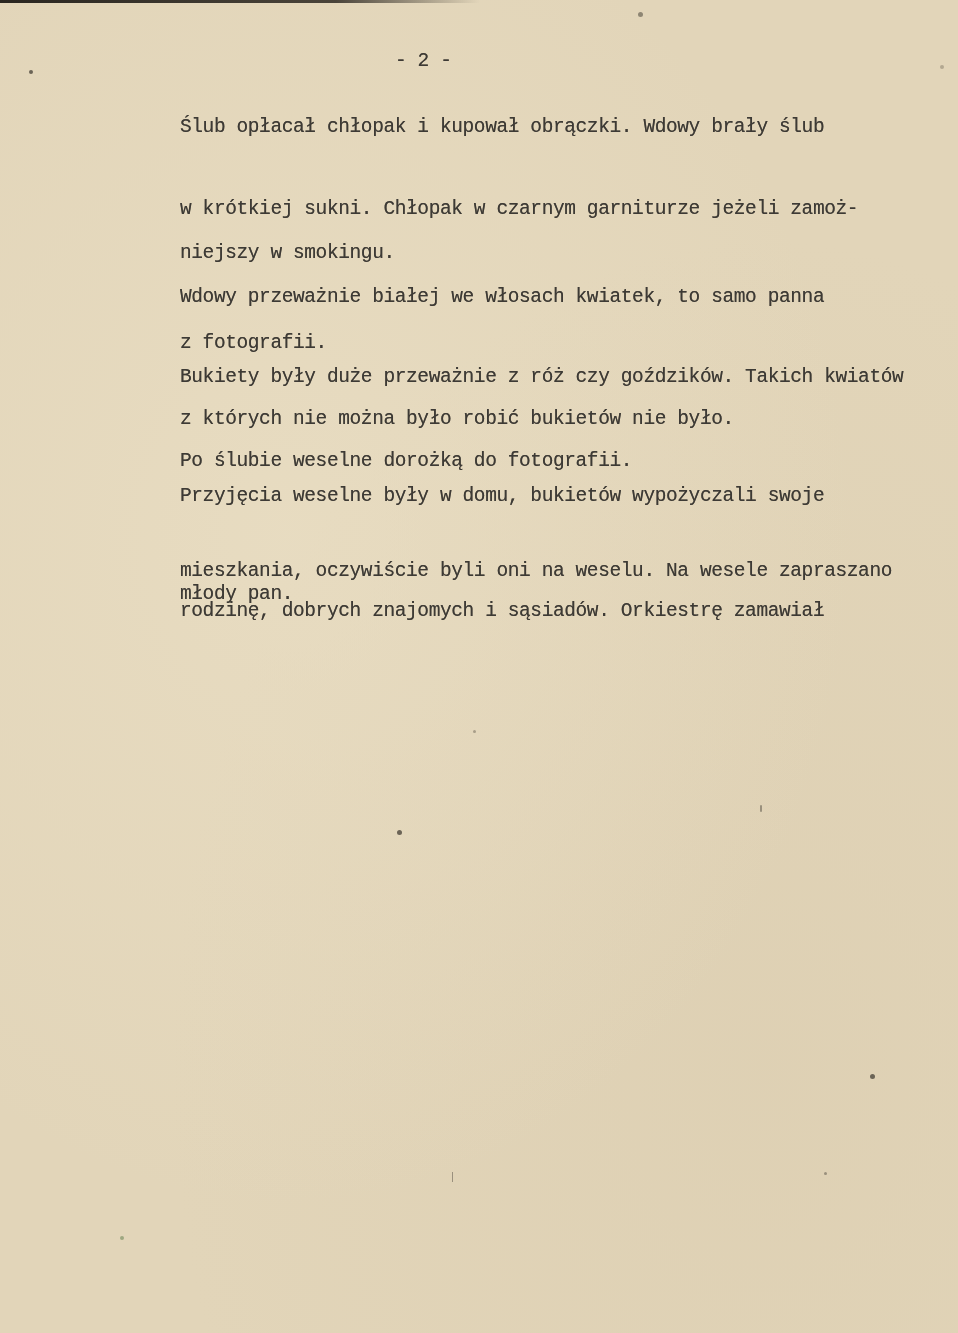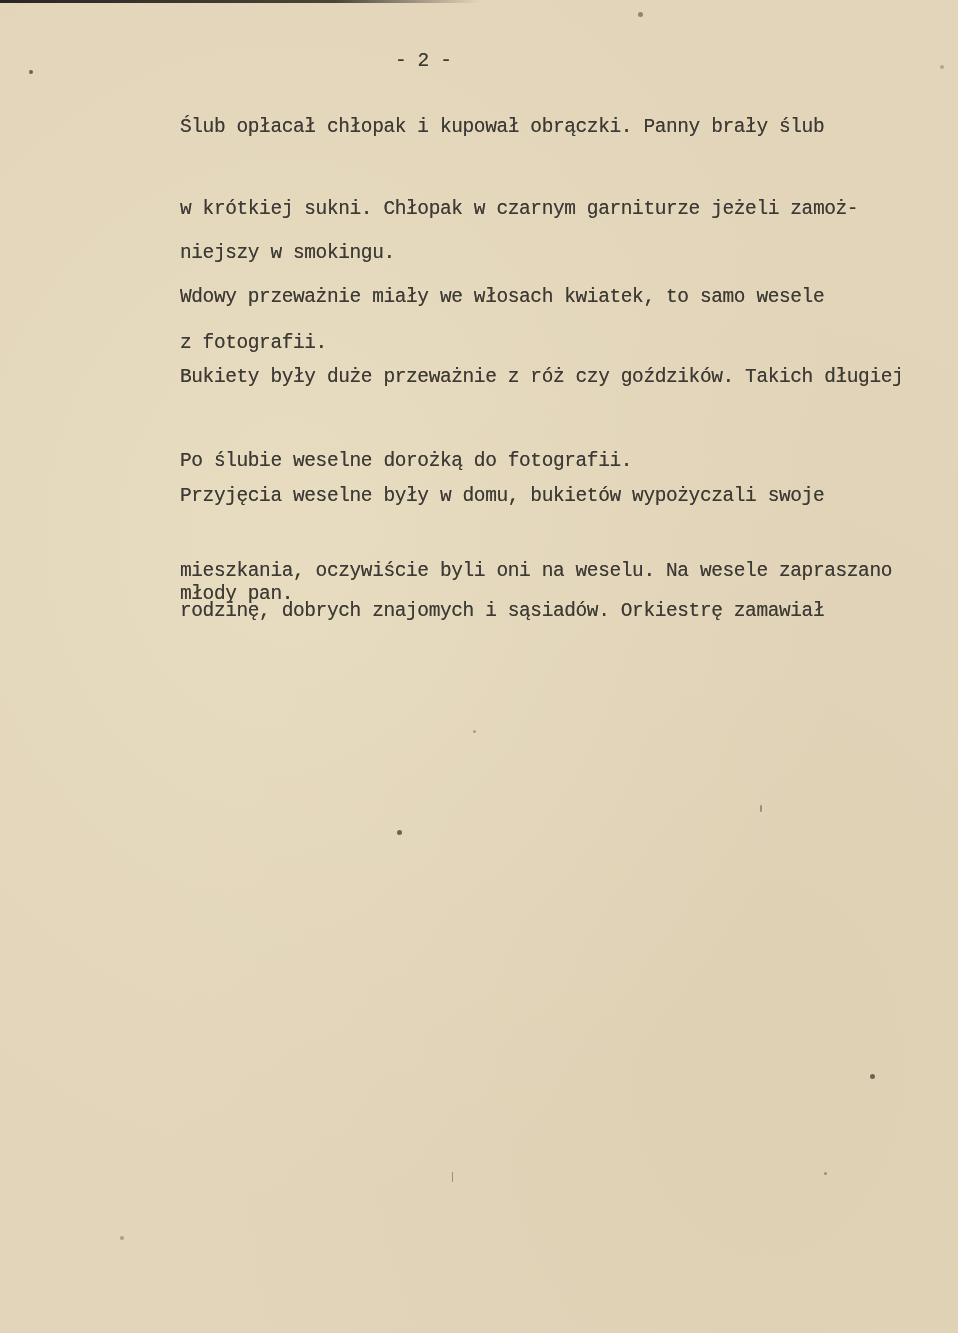--- a/index.html
+++ b/index.html
@@ -51,28 +51,29 @@
     }
   </style>
 </head>
 <body>
 
 <div class="page">
   <div class="top-edge"></div>
 
   <div class="typed page-number">- 2 -</div>
 
-  <div class="typed line" style="top:116px;">Ślub opłacał chłopak i kupował obrączki. Panny brały ślub</div>
+  <div class="typed line" style="top:116px;">Ślub opłacał chłopak i kupował obrączki. Wdowy brały ślub</div>
   <div class="typed line" style="top:198px;">w krótkiej sukni. Chłopak w czarnym garniturze jeżeli zamoż-</div>
   <div class="typed line" style="top:242px;">niejszy w smokingu.</div>
 
-  <div class="typed line" style="top:286px;">Wdowy przeważnie miały we włosach kwiatek, to samo wesele</div>
+  <div class="typed line" style="top:286px;">Wdowy przeważnie białej we włosach kwiatek, to samo panna</div>
   <div class="typed line" style="top:332px;">z fotografii.</div>
 
-  <div class="typed line" style="top:366px;">Bukiety były duże przeważnie z róż czy goździków. Takich długiej</div>
+  <div class="typed line" style="top:366px;">Bukiety były duże przeważnie z róż czy goździków. Takich kwiatów</div>
+  <div class="typed line" style="top:408px;">z których nie można było robić bukietów nie było.</div>
   <div class="typed line" style="top:450px;">Po ślubie weselne dorożką do fotografii.</div>
 
   <div class="typed line" style="top:485px;">Przyjęcia weselne były w domu, bukietów wypożyczali swoje</div>
   <div class="typed line" style="top:526px;margin-top:34px;">mieszkania, oczywiście byli oni na weselu. Na wesele zapraszano</div>
   <div class="typed line" style="top:600px;">rodzinę, dobrych znajomych i sąsiadów. Orkiestrę zamawiał</div>
   <div class="typed line" style="top:583px;">młody pan.</div>
 
   <div class="speck" style="left:29px;top:70px;width:4px;height:4px;"></div>
   <div class="speck" style="left:638px;top:12px;width:5px;height:5px;opacity:.7;"></div>
   <div class="speck" style="left:397px;top:830px;width:5px;height:5px;"></div>

